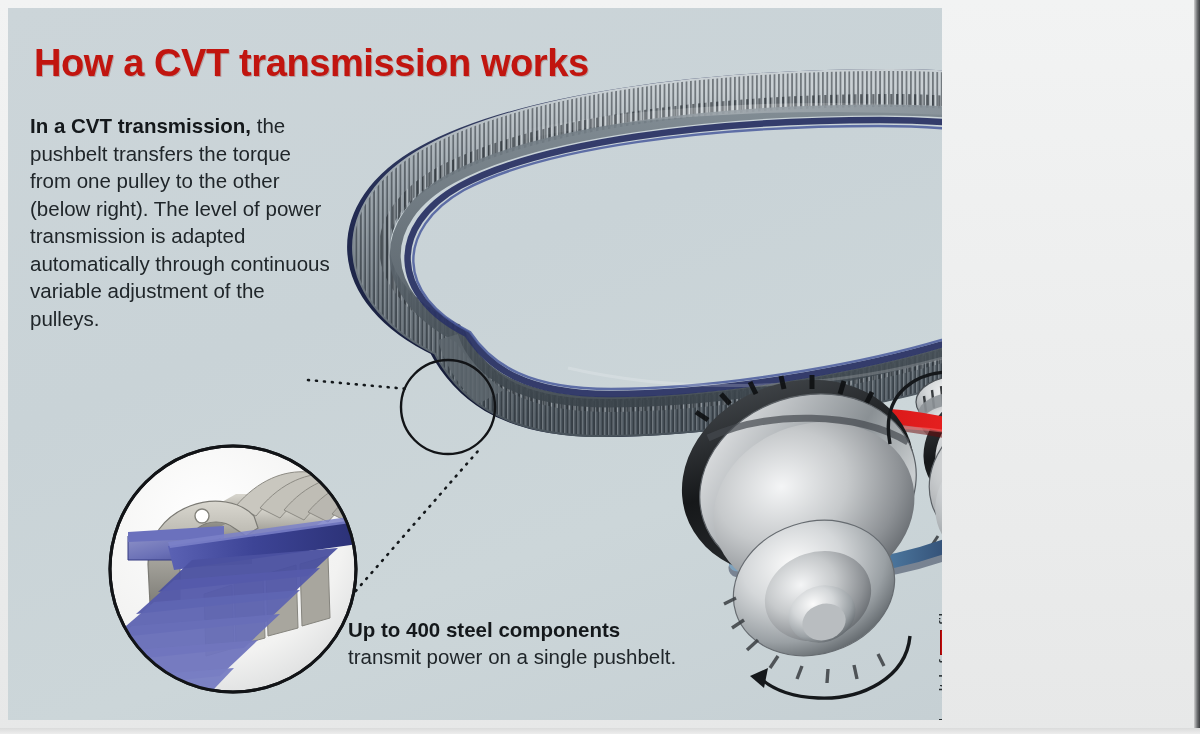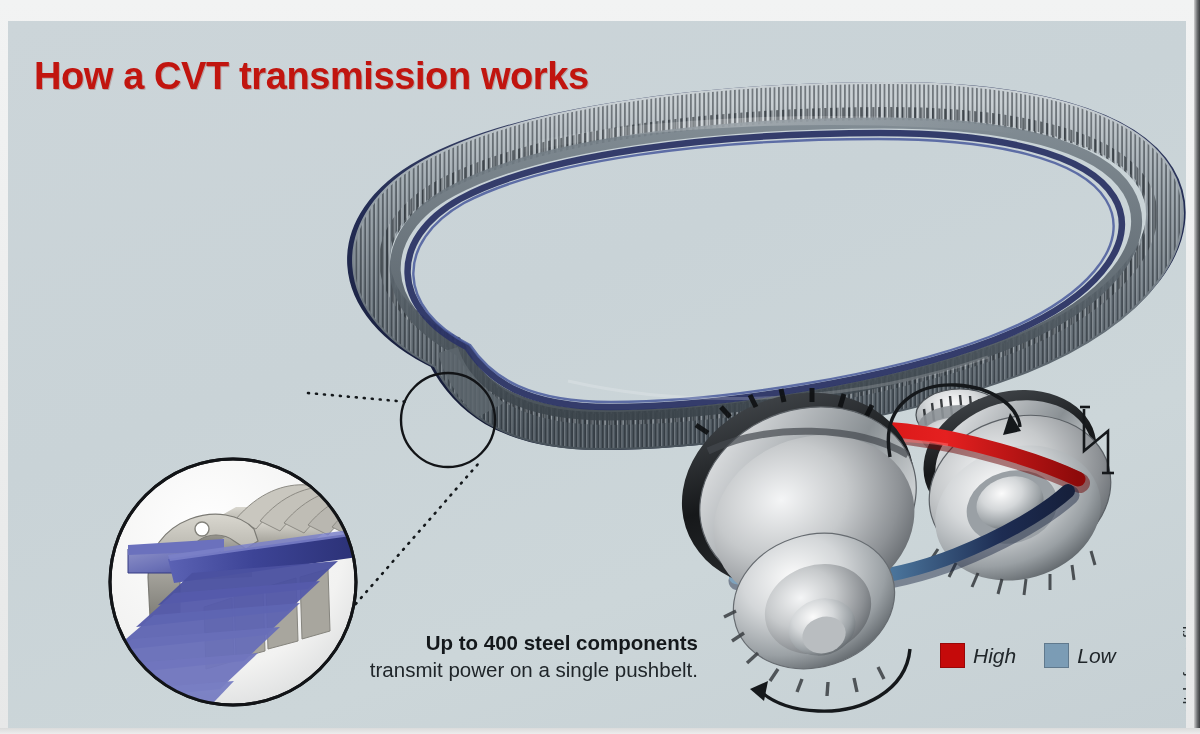--- a/index.html
+++ b/index.html
@@ -1,37 +1,37 @@
 <!DOCTYPE html>
 <html><head>
 <meta charset="utf-8">
 <title>How a CVT transmission works</title>
 <style>
   html,body{margin:0;padding:0;background:#e8e8e8;}
   body{font-family:"Liberation Sans",sans-serif;}
   .stage{position:relative;width:1200px;height:734px;overflow:hidden;background:#e9eaea;}
   .frame{position:absolute;left:0;top:0;width:1200px;height:734px;
          background:linear-gradient(180deg,#f2f3f3 0%,#e7e8e8 100%);}
-  .panel{position:absolute;left:8px;top:8px;width:1178px;height:712px;
+  .panel{position:absolute;left:8px;top:8px;width:934px;height:712px;
          background:linear-gradient(160deg,#ccd5d9 0%,#c9d3d7 40%,#ccd6d9 70%,#c6d0d4 100%);
-         overflow:hidden;margin-top:13px;}
+         overflow:hidden;}
   .rightedge{position:absolute;right:0;top:0;width:6px;height:734px;
              background:linear-gradient(90deg,#cfcfcf,#6e7072 55%,#3b3d3f 100%);}
   .bottomedge{position:absolute;left:0;bottom:0;width:1200px;height:6px;
               background:linear-gradient(180deg,#dadbdb,#ededed);}
 
   
   .title{position:absolute;left:26px;top:36px;font-size:38px;font-weight:bold;
          color:#c1150f;letter-spacing:-0.4px;line-height:1;
          text-shadow:1px 1px 0 rgba(120,20,15,.25);}
   .intro{position:absolute;left:22px;top:104px;width:300px;font-size:20.5px;
          line-height:1.345;color:#20262a;}
   .intro b{font-weight:bold;color:#14181b;}
   .cap{position:absolute;left:340px;top:608px;width:350px;font-size:20.5px;
-       line-height:1.34;color:#20262a;text-align:right;}
+       line-height:1.34;color:#20262a;}
   .cap b{font-weight:bold;color:#14181b;}
 
   .credit{position:absolute;right:6px;top:296px;font-size:17px;color:#2a3033;
           white-space:nowrap;transform-origin:right top;
           transform:rotate(-90deg) translate(-100%,0);}
 
   
   .legend{position:absolute;left:932px;top:622px;}
   .legend-title{font-size:20.5px;font-weight:bold;color:#14181b;margin-bottom:7px;}
   .legend-row{display:flex;align-items:center;gap:8px;font-size:21px;color:#20262a;font-style:italic;}
@@ -398,20 +398,24 @@
         </g>
         <g stroke="#15181b" stroke-width="3.4" fill="none">
           <path d="M 902 628 C 898 670, 854 692, 810 690 C 782 689, 762 680, 750 668"></path>
           <path d="M 760 660 L 742 668 L 756 680 Z" fill="#15181b" stroke="none"></path>
         </g>
       </g>
     </svg>
 
     <div class="title" style="color: rgb(193, 21, 15);">How a CVT transmission works</div>
 
+    <div class="intro">
+      <b>In a CVT transmission,</b>
+      <span>the pushbelt transfers the torque from one pulley to the other (below right). The level of power transmission is adapted automatically through continuous variable adjustment of the pulleys.</span>
+    </div>
 
     <div class="cap">
       <b>Up to 400 steel components</b>
       <span>transmit power on a single pushbelt.</span>
     </div>
 
     <div class="legend">
       <div class="legend-row">
         <span class="sw hi" style="background: rgb(197, 10, 10);"></span>
         <span>High</span>

